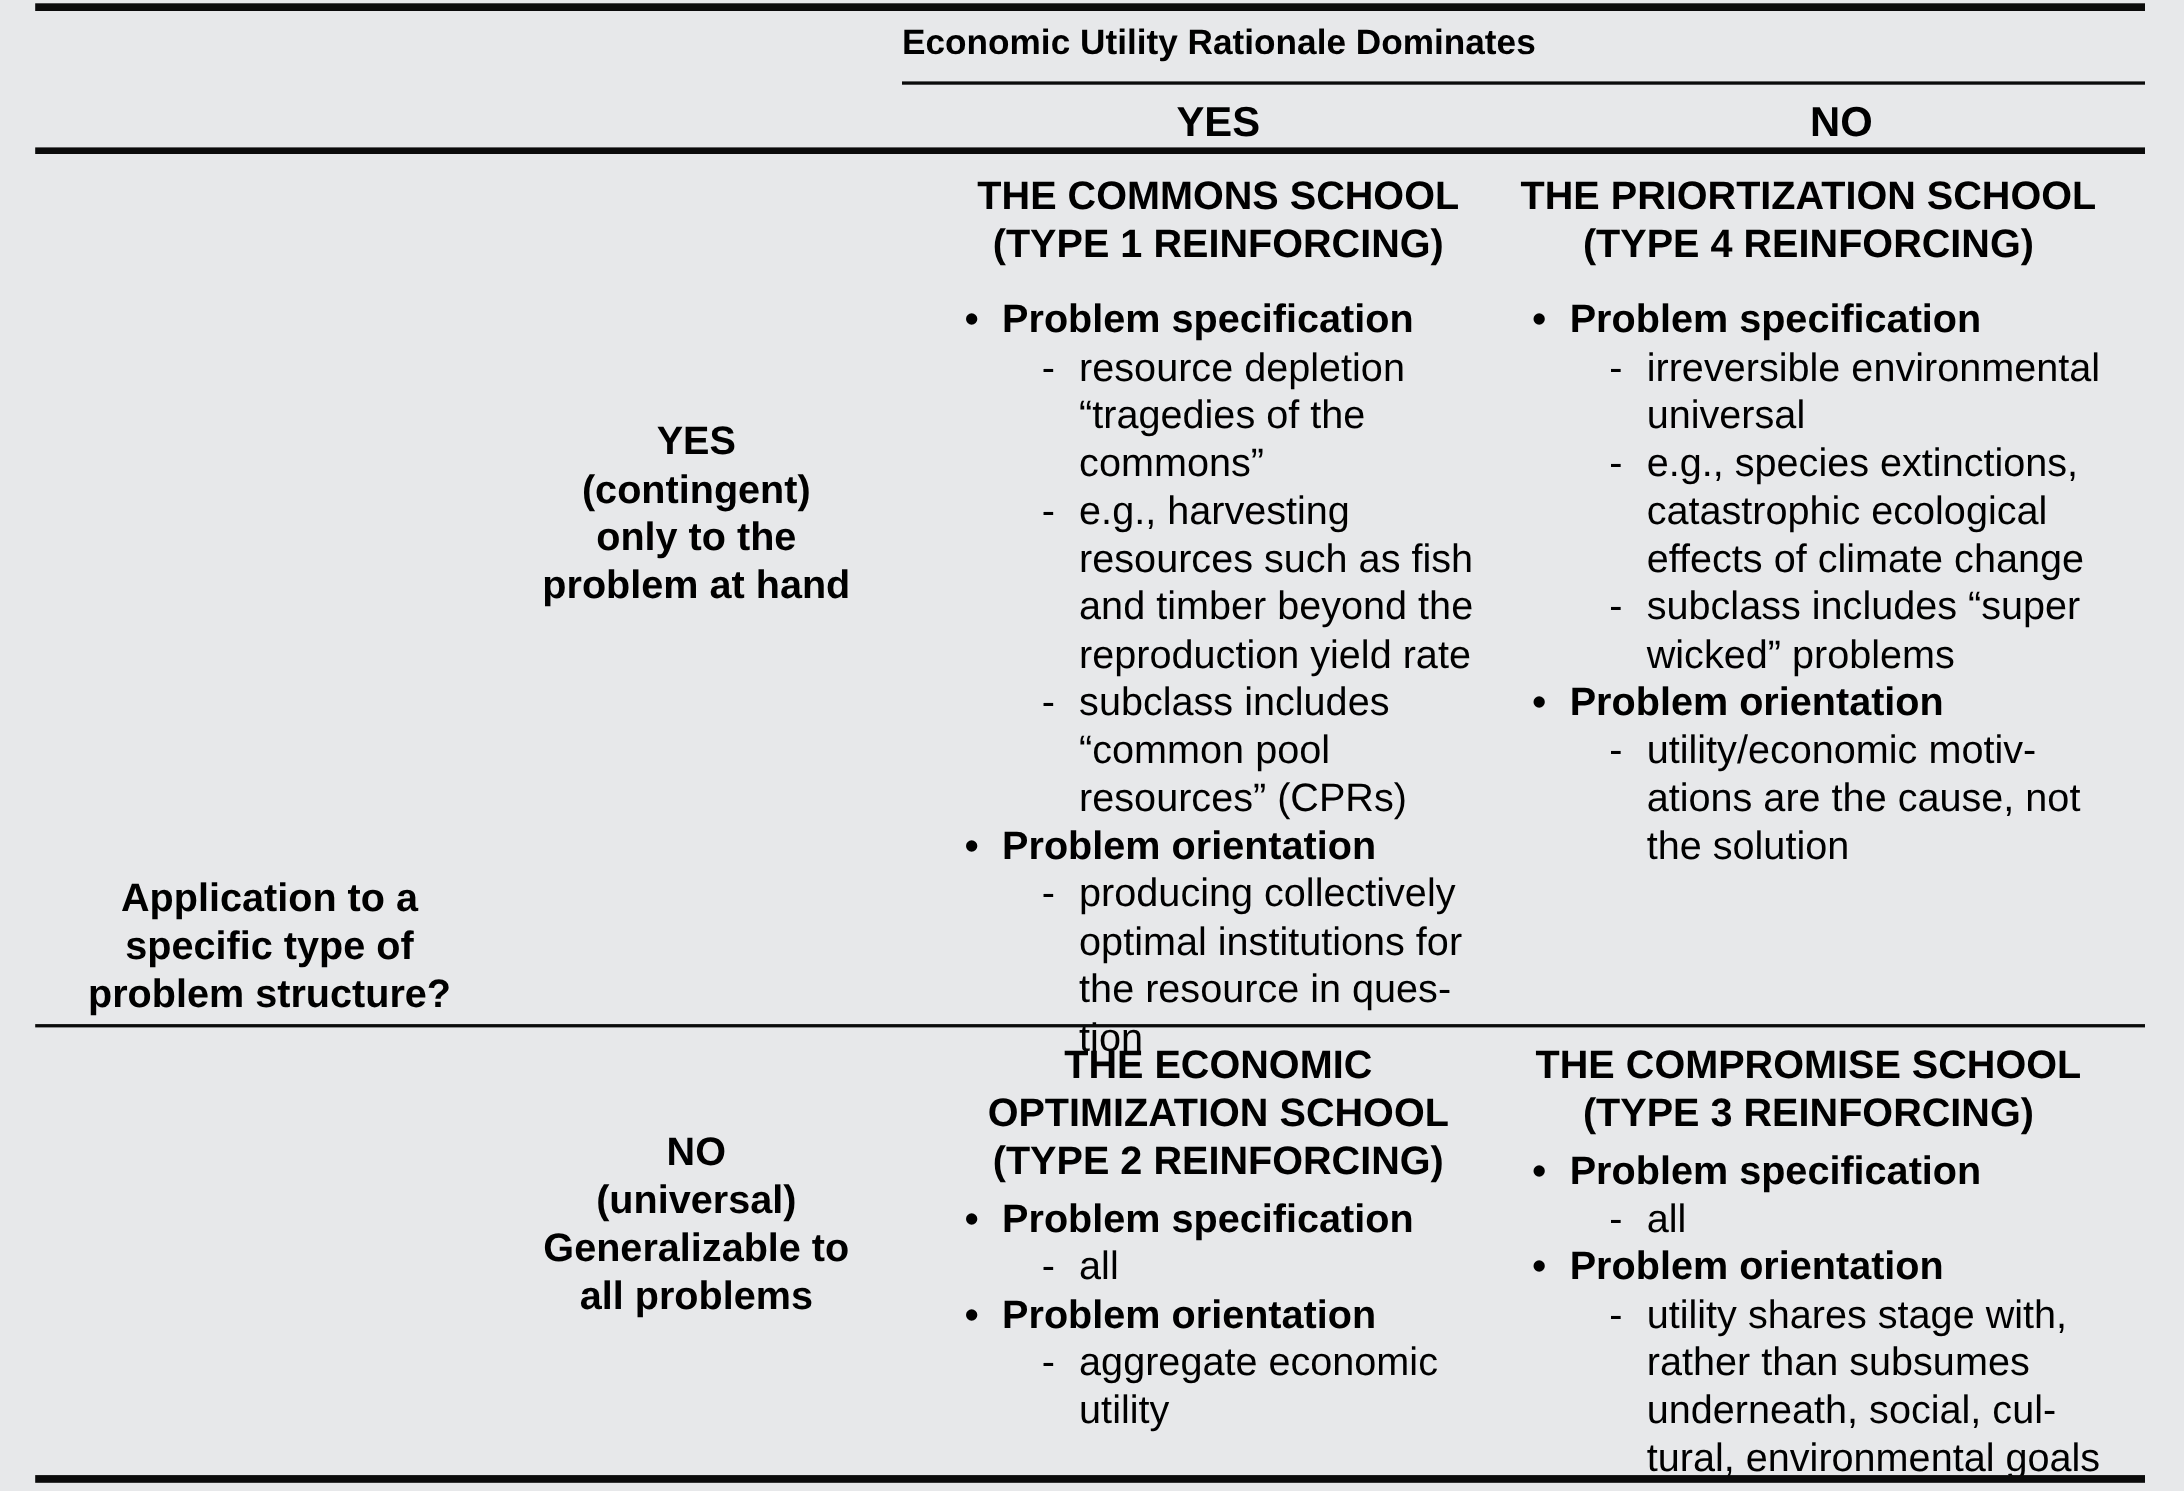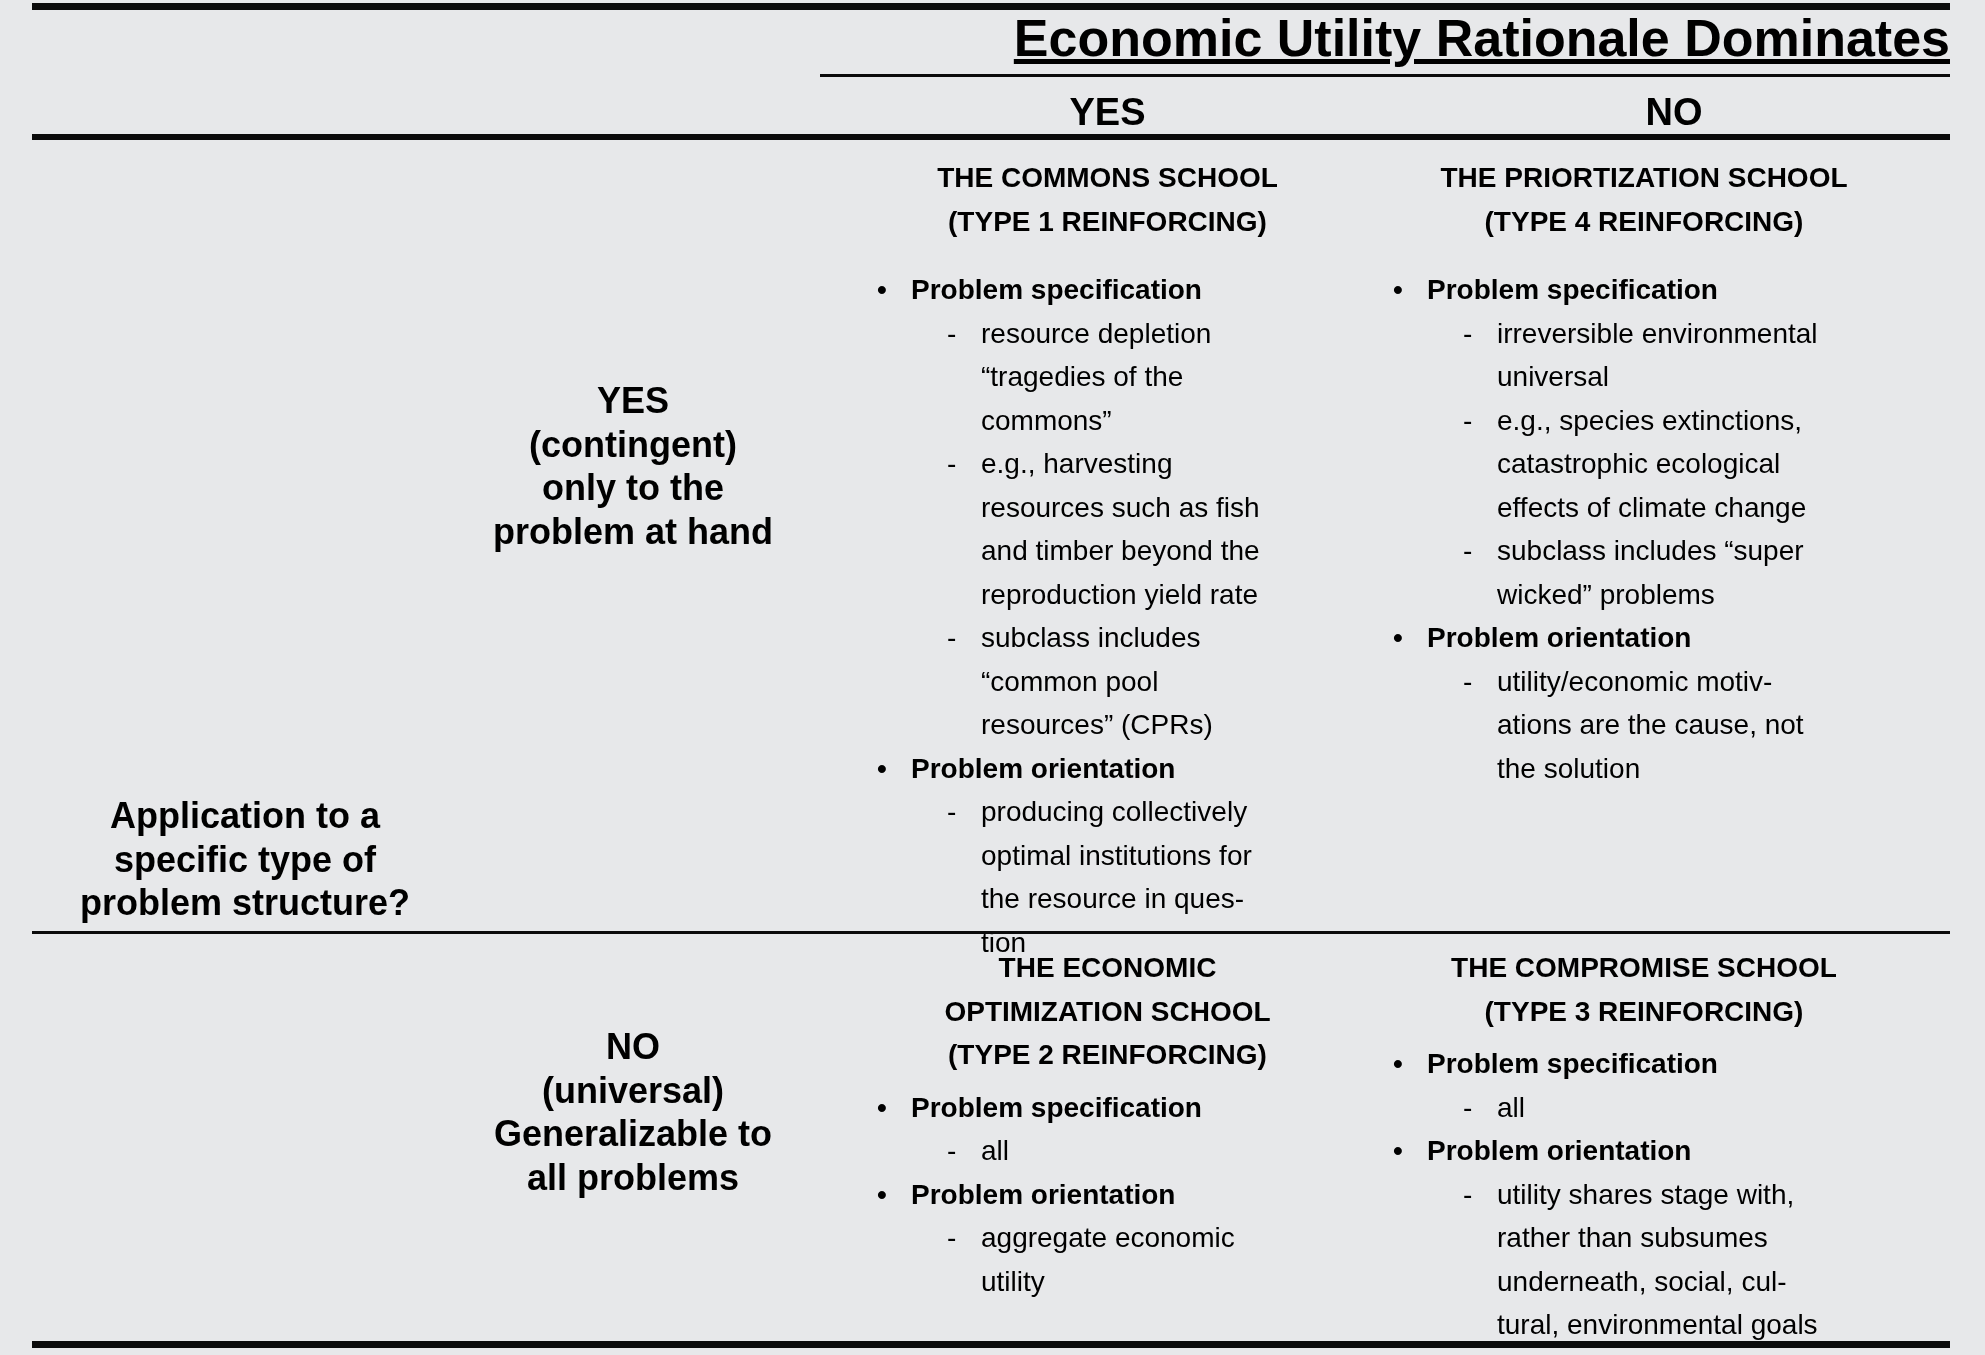--- a/index.html
+++ b/index.html
@@ -14,37 +14,37 @@
   }
   .rule{position:absolute;background:#0b0b0b;}
   .rule.top{left:32px;top:3px;width:1918px;height:7px;}
   .rule.subheader{left:820px;top:74px;width:1130px;height:3px;}
   .rule.mid{left:32px;top:134px;width:1918px;height:6px;}
   .rule.rowsep{left:32px;top:931px;width:1918px;height:3px;}
   .rule.bottom{left:32px;top:1341px;width:1918px;height:7px;}
 
   .hdr-title{
     position:absolute;left:820px;top:16px;width:1130px;
-    text-align:right;font-size:52px;font-weight:bold;line-height:44px;text-decoration:underline;
+    text-align:left;font-size:32px;font-weight:bold;line-height:44px;
   }
   .col-yes{position:absolute;left:825px;top:90px;width:565px;text-align:center;font-size:38px;font-weight:bold;line-height:44px;}
   .col-no{position:absolute;left:1398px;top:90px;width:552px;text-align:center;font-size:38px;font-weight:bold;line-height:44px;}
 
   .stub-question{
     position:absolute;left:40px;top:794px;width:410px;
     text-align:center;font-weight:bold;font-size:36px;line-height:43.5px;
   }
   .row-label{
     position:absolute;left:443px;width:380px;
     text-align:center;font-weight:bold;font-size:36px;line-height:43.5px;
   }
   .row-label.r1{top:379px;}
   .row-label.r2{top:1025px;}
 
-  .cell{position:absolute;font-size:28px;line-height:43.5px;}
+  .cell{position:absolute;font-size:36px;line-height:43.5px;}
   .cell.c1{left:825px;width:565px;}
   .cell.c2{left:1368px;width:552px;}
   .cell.r1{top:156px;}
   .cell.r2{top:946px;}
   .cell-heading{text-align:center;font-weight:bold;}
   .cell.r1 .list{margin-top:25px;}
   .cell.r2 .list{margin-top:9px;}
   .cell.c1 .list{padding-left:52px;}
   .cell.c2 .list{padding-left:25px;}
 

